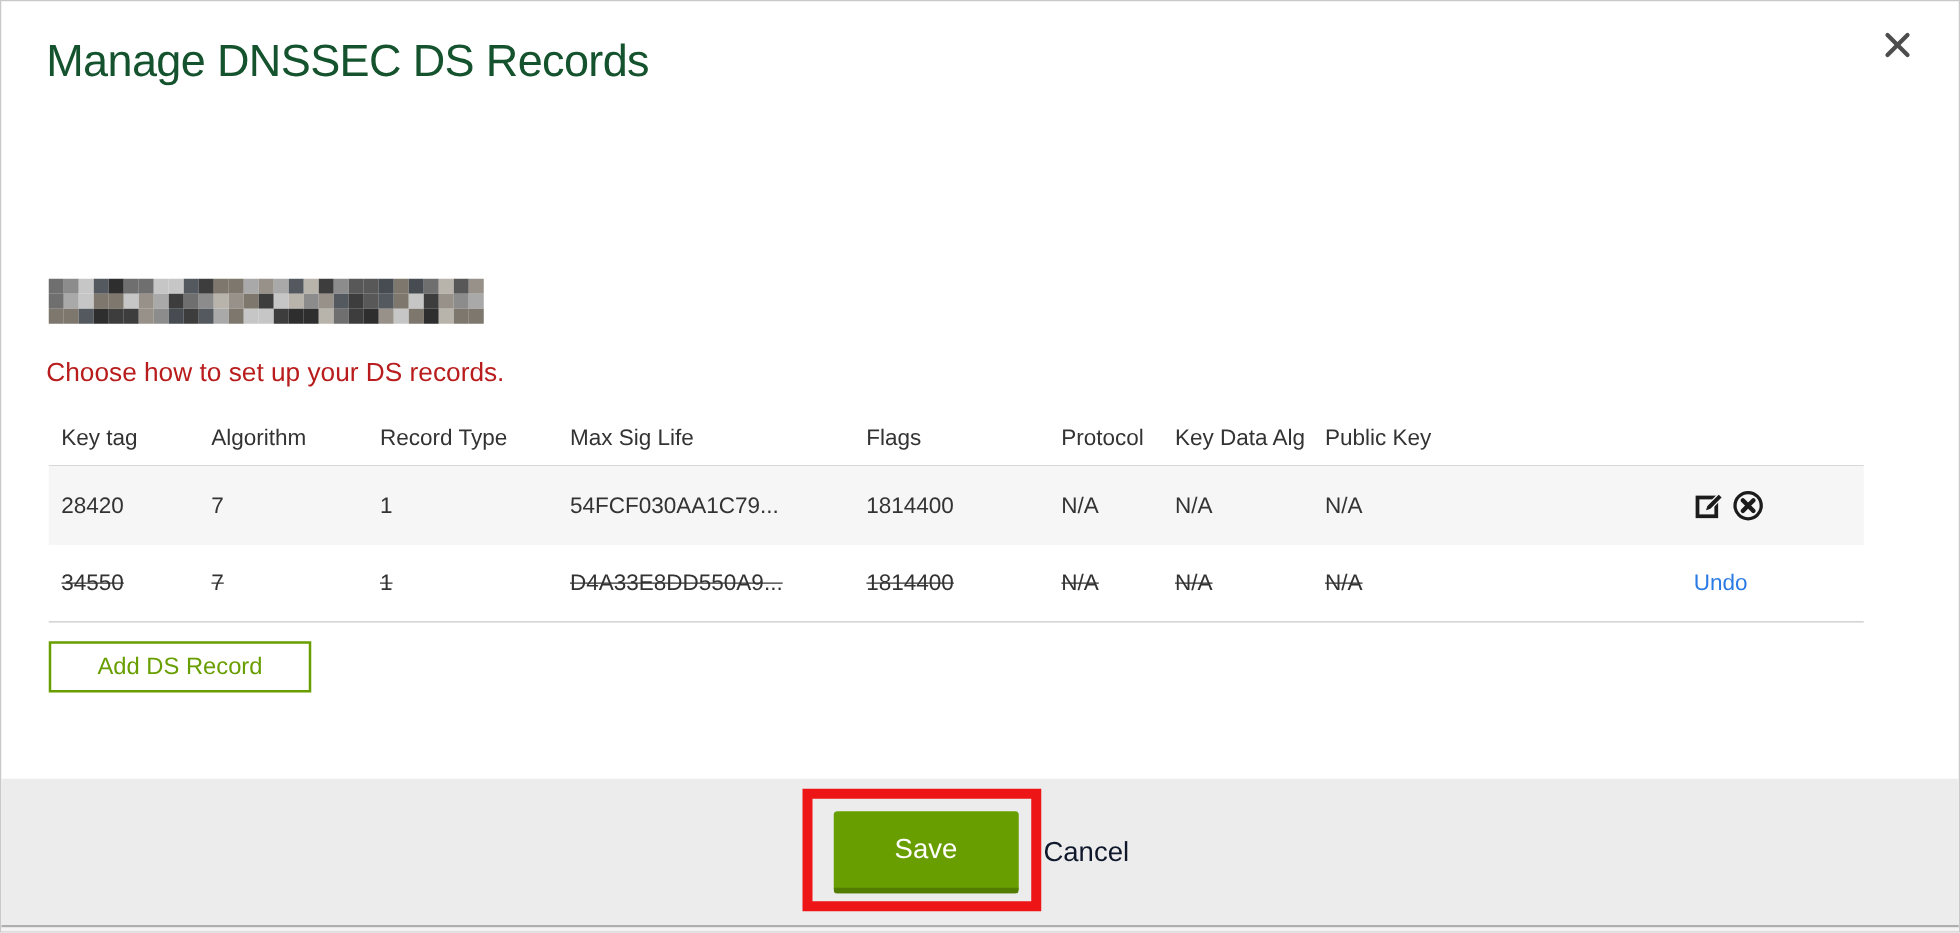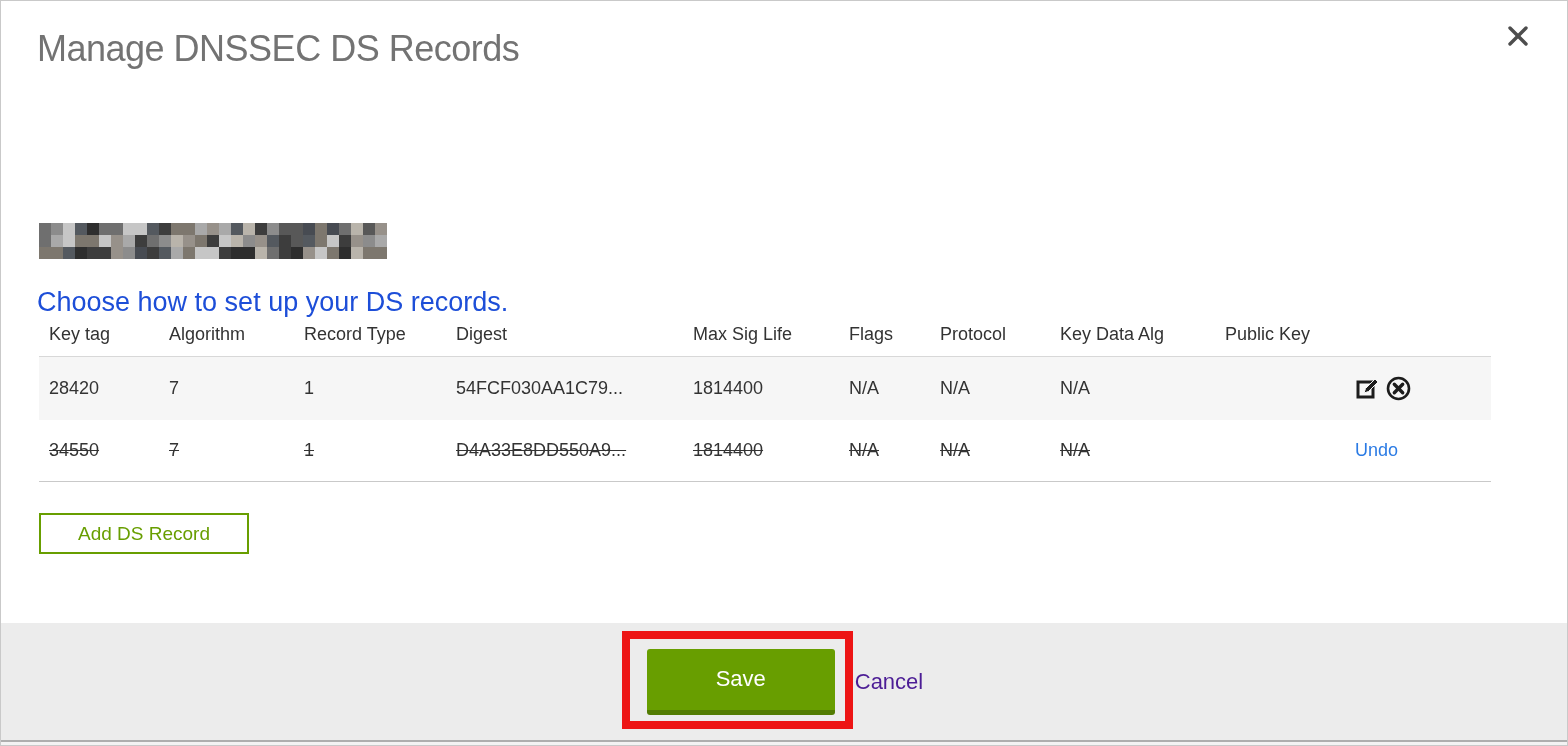--- a/index.html
+++ b/index.html
@@ -10,44 +10,44 @@
     color: #333;
     position: relative;
     overflow: hidden;
     border: 1px solid #c9c9c9;
   }
 
   
   .modal-title {
     position: absolute; left: 36px; top: 27px;
     font-size: 36px; font-weight: 400; letter-spacing: -0.5px;
-    color: #737373;
+    color: #14532d;
   }
   .close-btn {
     position: absolute; right: 34px; top: 22px;
     width: 30px; height: 30px;
     cursor: pointer;
     display: flex; align-items: center; justify-content: center;
   }
 
   
   .domain-mosaic {
     position: absolute; left: 38px; top: 222px;
     display: grid;
   }
 
   
   .intro-text {
     position: absolute; left: 36px; top: 286px;
-    font-size: 27px; color: #1d4ed8;
+    font-size: 21px; color: #b91c1c;
   }
 
   
   .ds-table {
-    position: absolute; left: 38px; top: 311px;
+    position: absolute; left: 38px; top: 327px;
     width: 1452px;
     font-size: 18px;
   }
   .t-row {
     display: grid;
     grid-template-columns: 120px 135px 152px 237px 156px 91px 120px 165px 130px 1fr;
     align-items: center;
     padding: 0 14px 0 10px;
   }
   .t-head { height: 45px; border-bottom: 1px solid #d8d8d8; color: #333; }
@@ -83,40 +83,40 @@
   .footer-edge {
     position: absolute; left: 0; top: 739px; width: 1568px; height: 2px;
     background: #aeaeae;
   }
   .footer-under {
     position: absolute; left: 0; top: 741px; width: 1568px; height: 5px;
     background: #f3f3f3;
   }
   .save-wrap { position: relative; }
   .save-btn {
-    width: 188px; height: 66px;
+    width: 148px; height: 66px;
     background: #689e00;
     border: none;
     border-bottom: 5px solid #527c02;
     border-radius: 3px;
     color: #fff;
     font-size: 22px;
     font-family: inherit;
     cursor: pointer;
   }
   .annotation-box {
     position: absolute;
     left: -25px; top: -18px; right: -18px; bottom: -14px;
     border: 8px solid #ed1515;
     pointer-events: none;
   }
   .cancel-link {
     margin-left: 20px;
     font-size: 22px;
-    color: #4c1d95;
+    color: #0f172a;
     text-decoration: none;
     cursor: pointer;
   }
 </style>
 </head>
 <body>
 
 <h1 class="modal-title">Manage DNSSEC DS Records</h1>
 
 <div class="close-btn">
@@ -218,21 +218,20 @@
     <div style="background: rgb(125, 119, 110); height: 12px;"></div>
   </div>
 
 <div class="intro-text">Choose how to set up your DS records.</div>
 
 <div class="ds-table">
   <div class="t-row t-head">
     <div class="cell">Key tag</div>
     <div class="cell">Algorithm</div>
     <div class="cell">Record Type</div>
-    <div class="cell">Digest</div>
     <div class="cell">Max Sig Life</div>
     <div class="cell">Flags</div>
     <div class="cell">Protocol</div>
     <div class="cell">Key Data Alg</div>
     <div class="cell">Public Key</div>
     <div class="cell actions"></div>
   </div>
 
   <div class="t-row t-body-row row-active">
     <div class="cell">28420</div>

